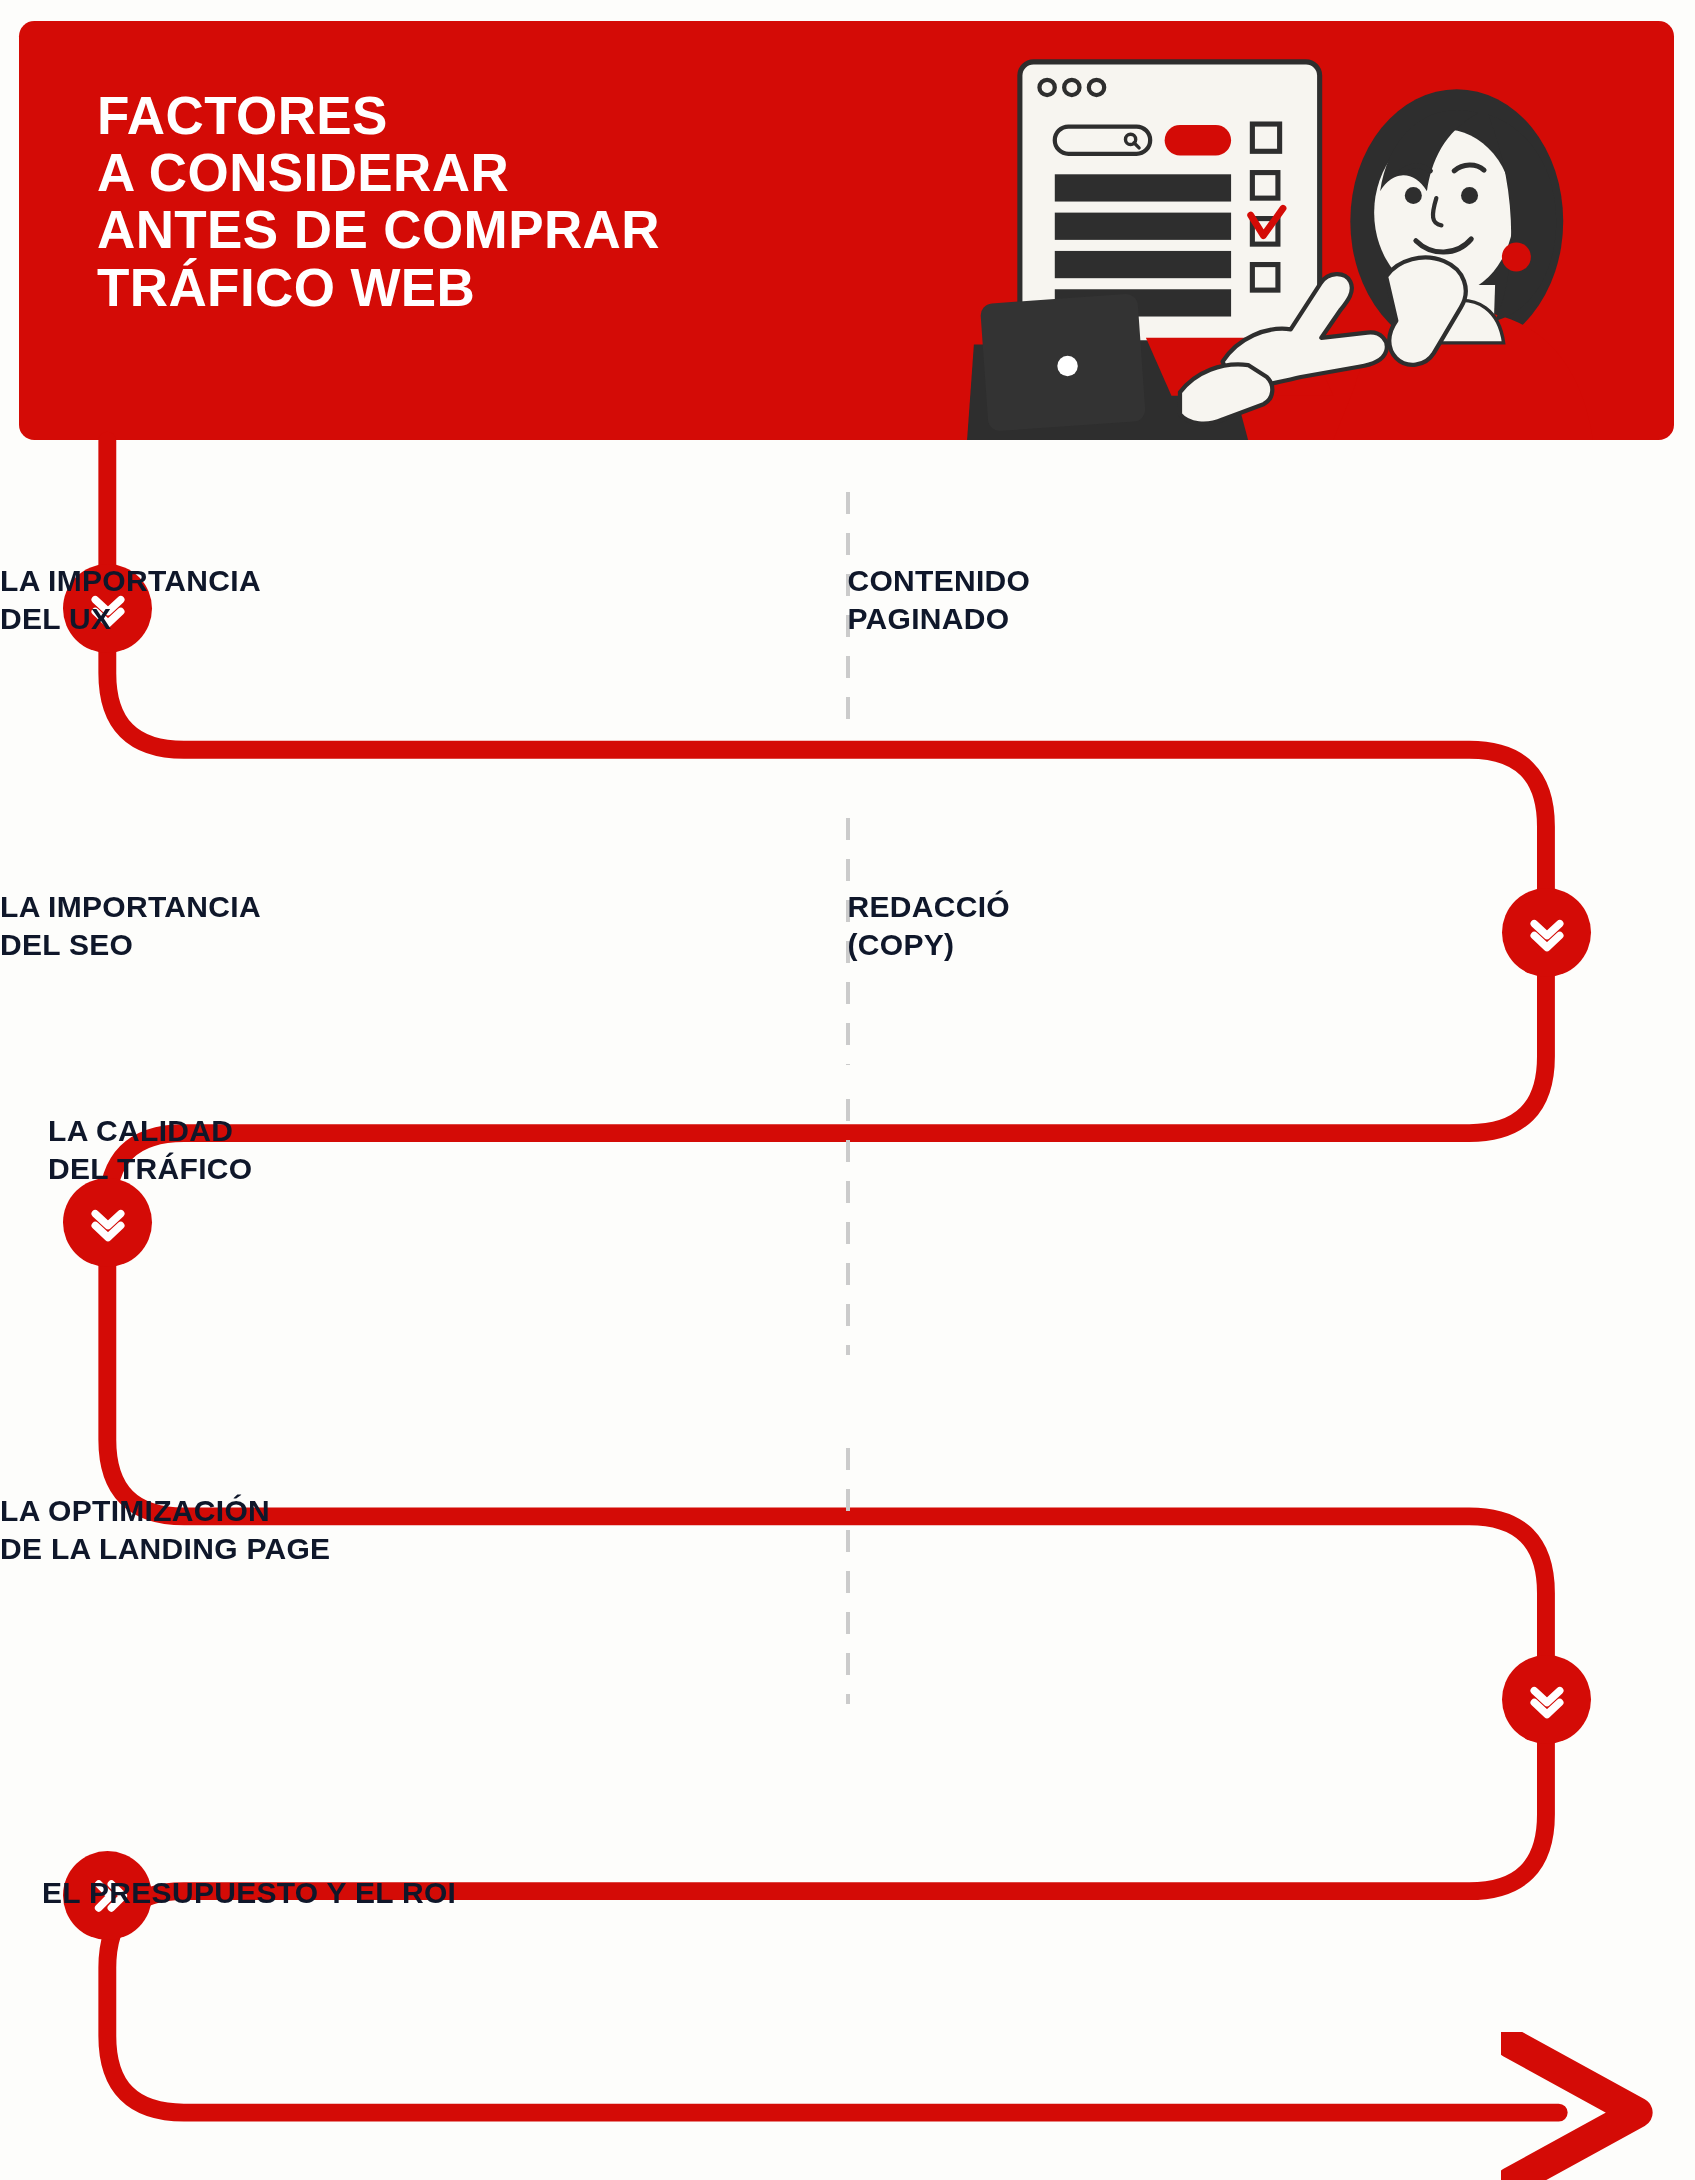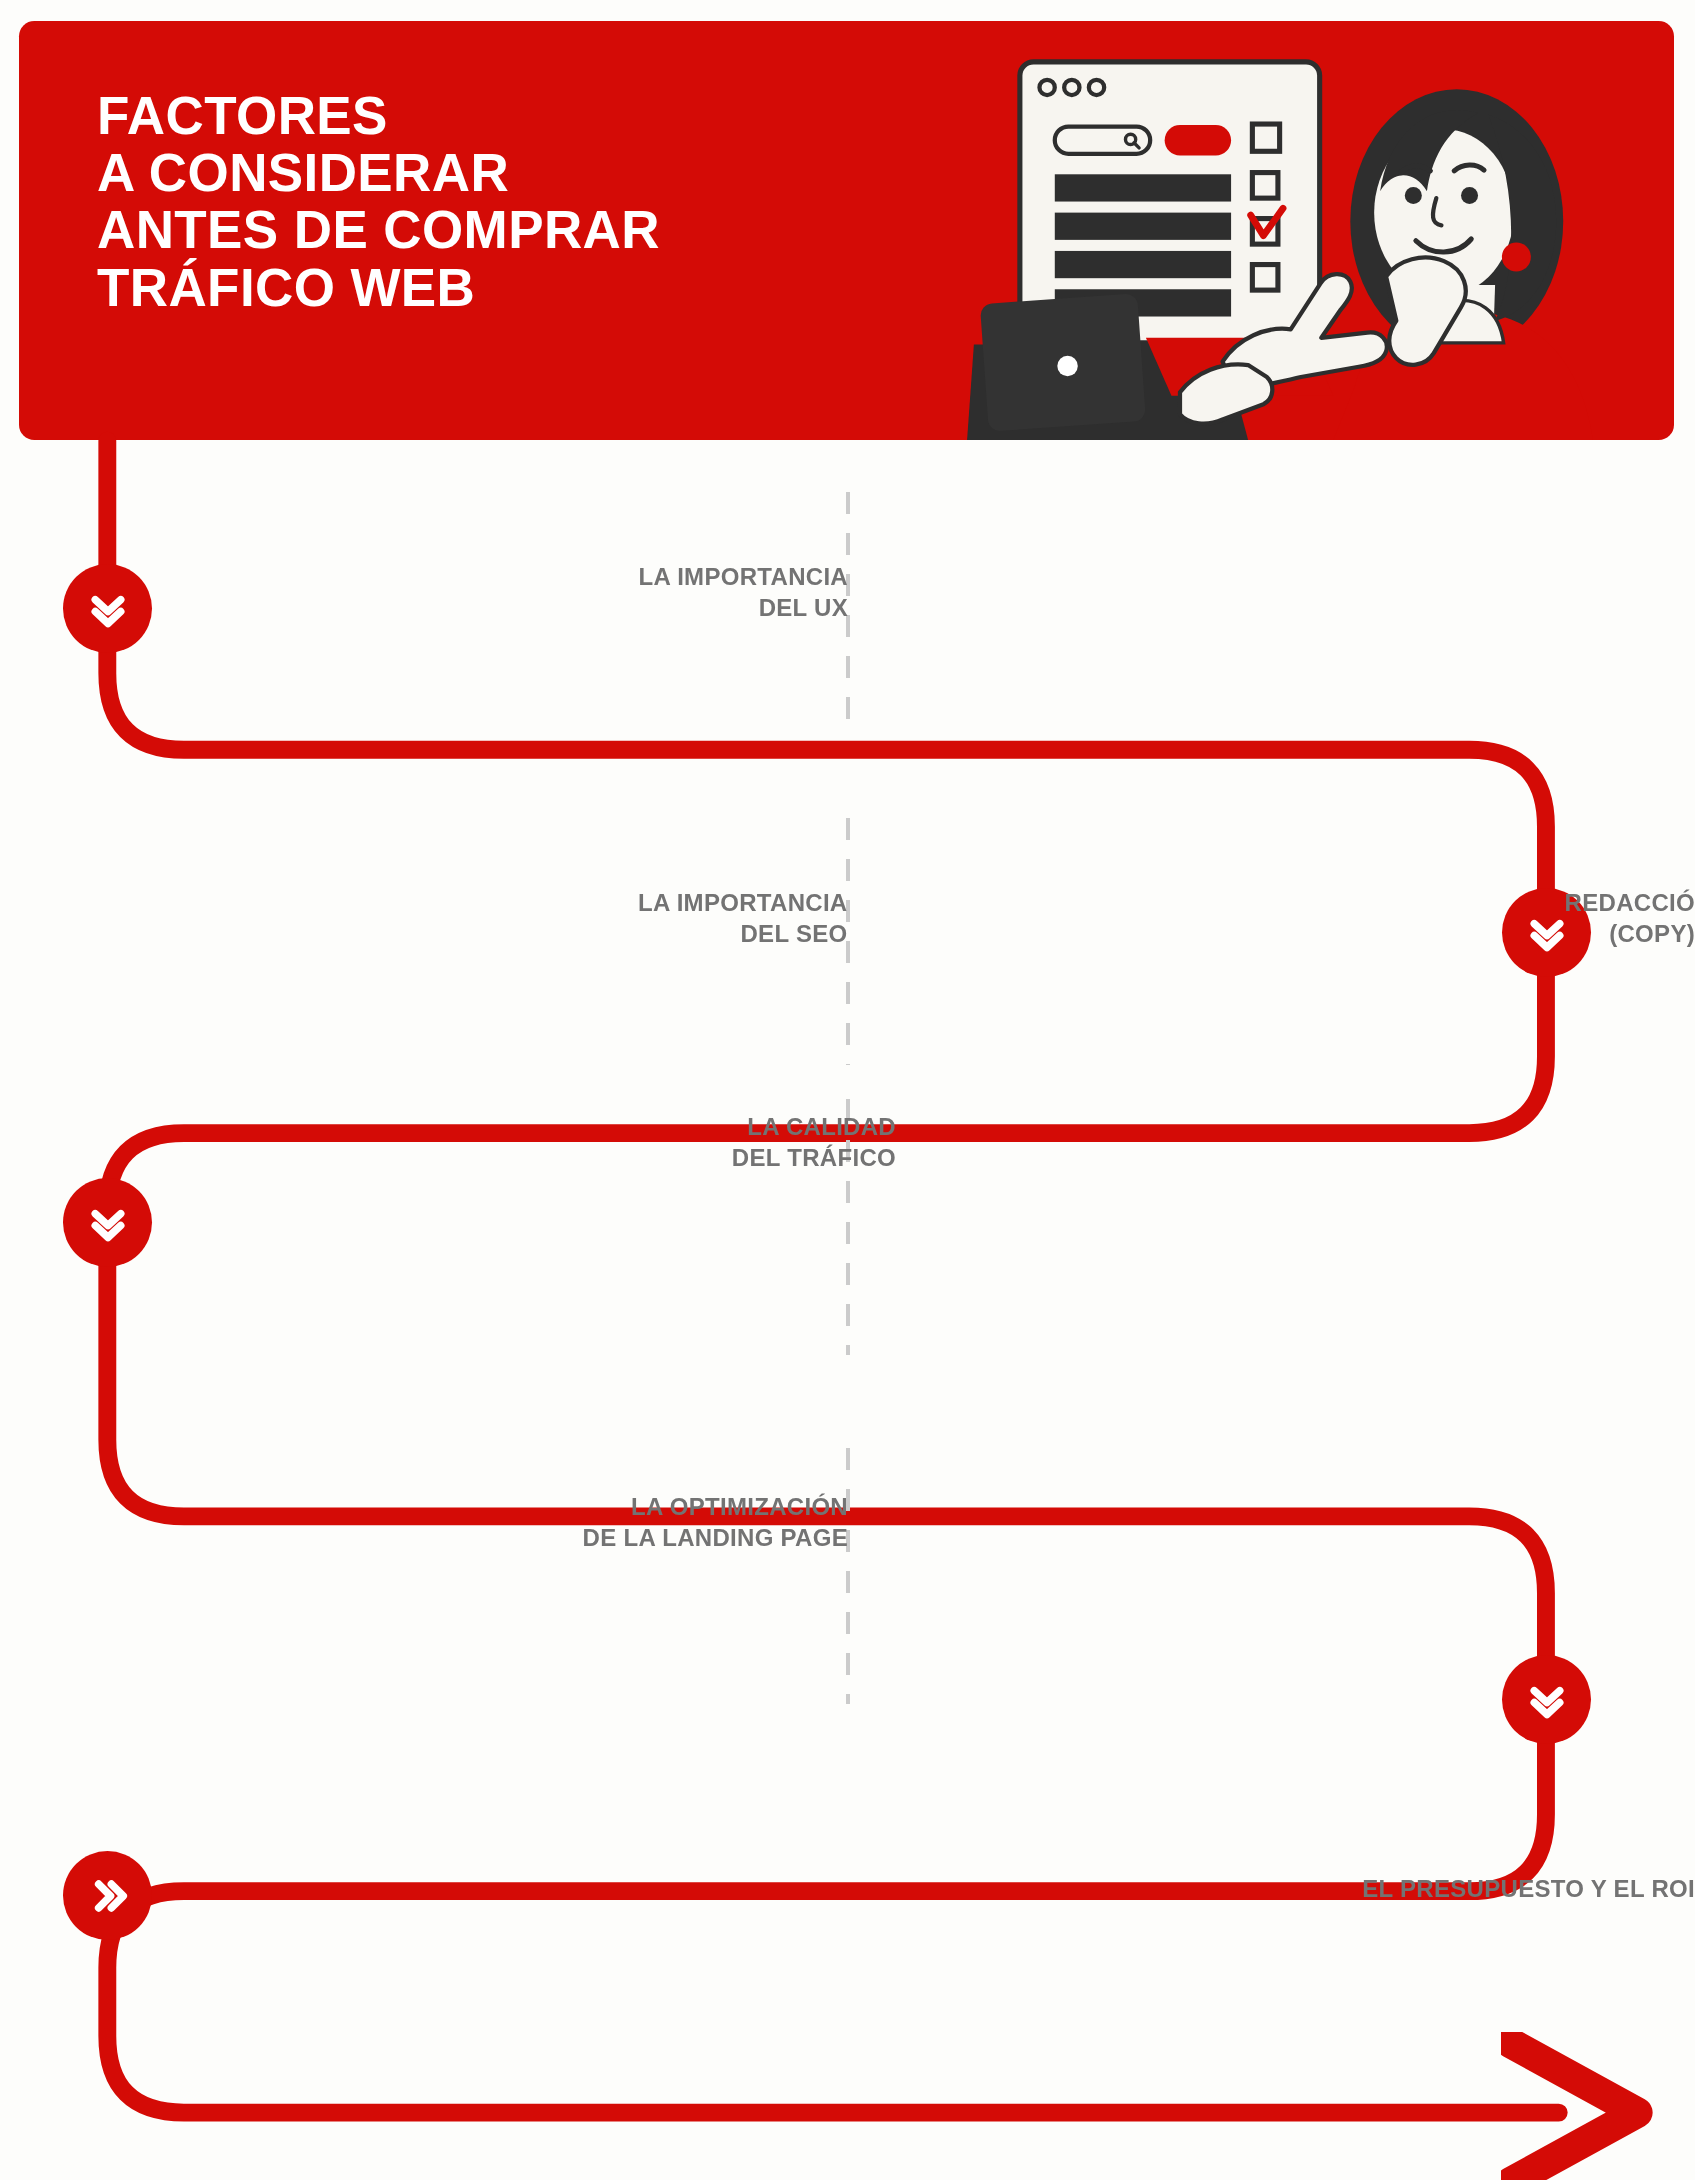--- a/index.html
+++ b/index.html
@@ -74,23 +74,23 @@
 
   
   .row-labels {
     position: absolute;
     left: 0;
     width: 1695px;
     display: flex;
   }
   .label-cell {
     width: 848px;
-    text-align: right;
-    color: #737373;
-    font-size: 24px;
+    text-align: left;
+    color: #0f172a;
+    font-size: 30px;
     font-weight: 700;
     line-height: 1.28;
     letter-spacing: 0.3px;
     white-space: pre-line;
     font-family: "Liberation Sans", sans-serif;
   }
   .label-cell.full {
     width: 1695px;
     padding-left: 42px;
   }
@@ -268,20 +268,22 @@
     <svg width="44" height="44" viewBox="0 0 52 52">
       <path d="M15 12 L29 26 L15 40" fill="none" stroke="#FFFFFF" stroke-width="9" stroke-linecap="round" stroke-linejoin="round"></path>
       <path d="M30 12 L44 26 L30 40" fill="none" stroke="#FFFFFF" stroke-width="9" stroke-linecap="round" stroke-linejoin="round"></path>
     </svg>
   </span>
 </div>
 
 <div class="row-labels" style="top:562px;">
   <div class="label-cell">LA IMPORTANCIA
 DEL UX</div>
+  <div class="label-cell">CONTENIDO
+PAGINADO</div>
 </div>
 
 <div class="row-labels" style="top:888px;">
   <div class="label-cell">LA IMPORTANCIA
 DEL SEO</div>
   <div class="label-cell">REDACCIÓ
 (COPY)</div>
 </div>
 
 <div class="row-labels" style="top:1112px;margin-left:48px;">

